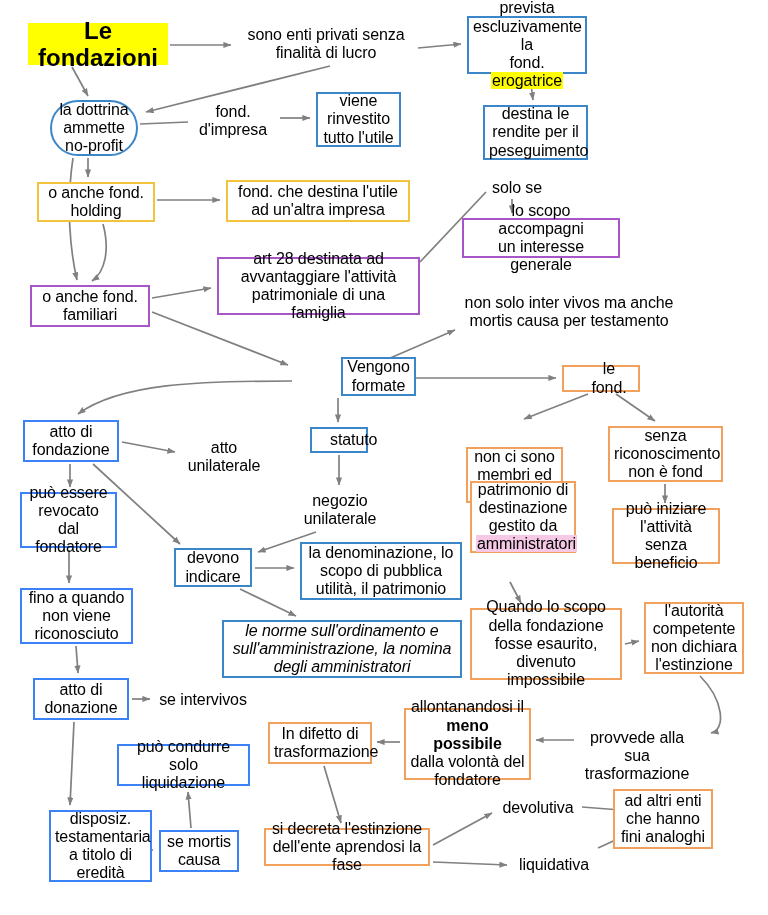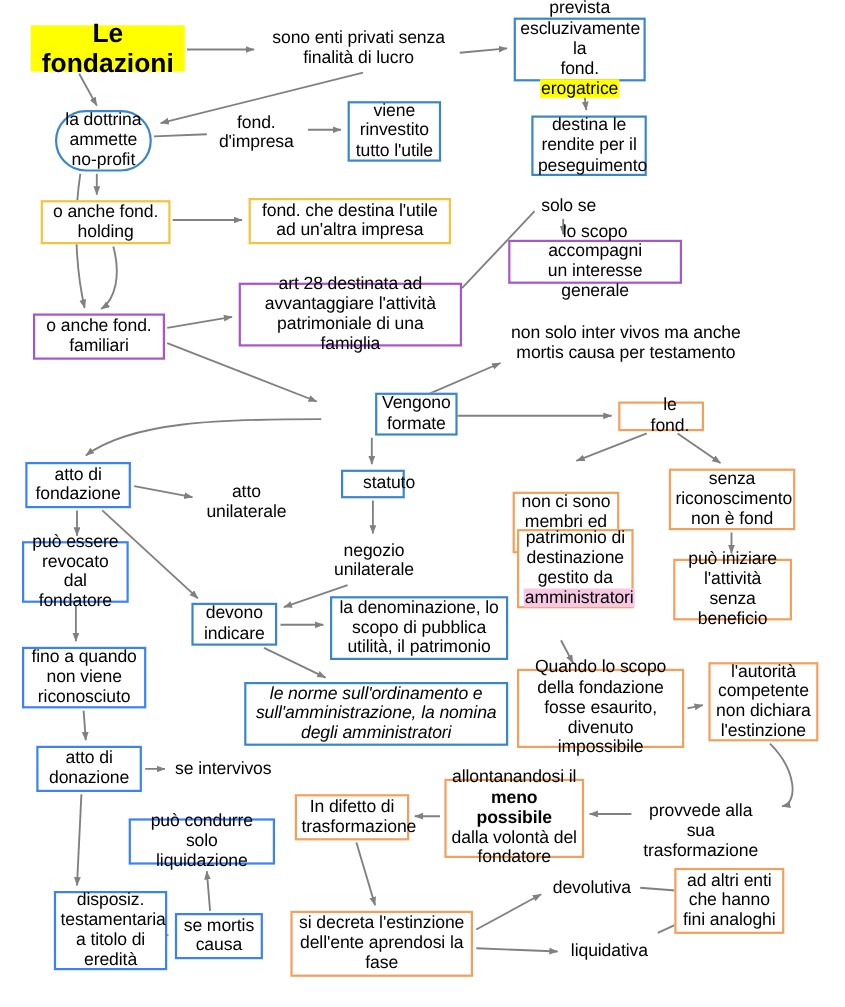--- a/index.html
+++ b/index.html
@@ -239,19 +239,19 @@
       <div class="node b-none" style="left: 497px; top: 798px; width: 82px; height: 20px;"><span class="txt">devolutiva</span></div>
       <div class="node b-orange" style="left: 613px; top: 789px; width: 100px; height: 60px;"><span class="txt">ad altri enti
 che hanno
 fini analoghi</span></div>
       <div class="node b-green" style="left: 19px; top: 810px; width: 103px; height: 72px; margin-left: 30px;"><span class="txt">disposiz.
 testamentaria
 a titolo di
 eredità</span></div>
       <div class="node b-green" style="left: 159px; top: 830px; width: 80px; height: 42px;"><span class="txt">se mortis
 causa</span></div>
-      <div class="node b-orange" style="left: 264px; top: 828px; width: 166px; height: 60px;"><span class="txt">si decreta l'estinzione
+      <div class="node b-orange" style="left: 264px; top: 828px; width: 166px; height: 38px;"><span class="txt">si decreta l'estinzione
 dell'ente aprendosi la
 fase</span></div>
       <div class="node b-none" style="left: 513px; top: 855px; width: 82px; height: 20px;"><span class="txt">liquidativa</span></div>
     </div>
 
 </div>
 
 </body></html>

